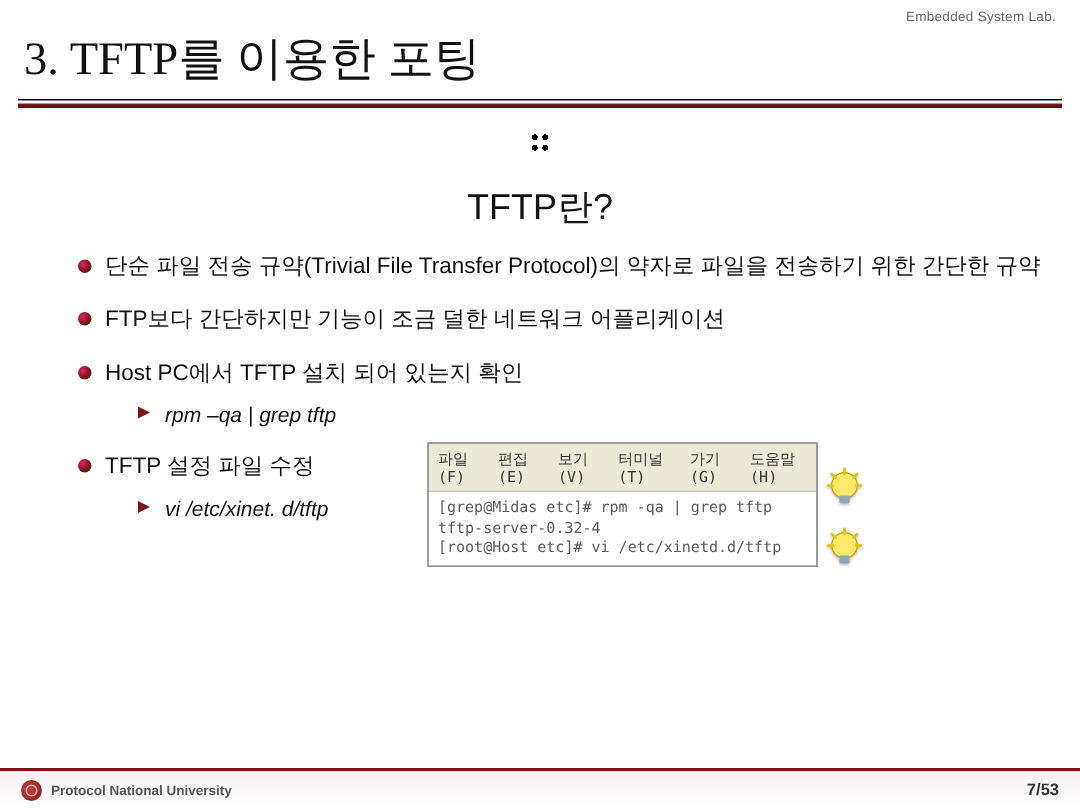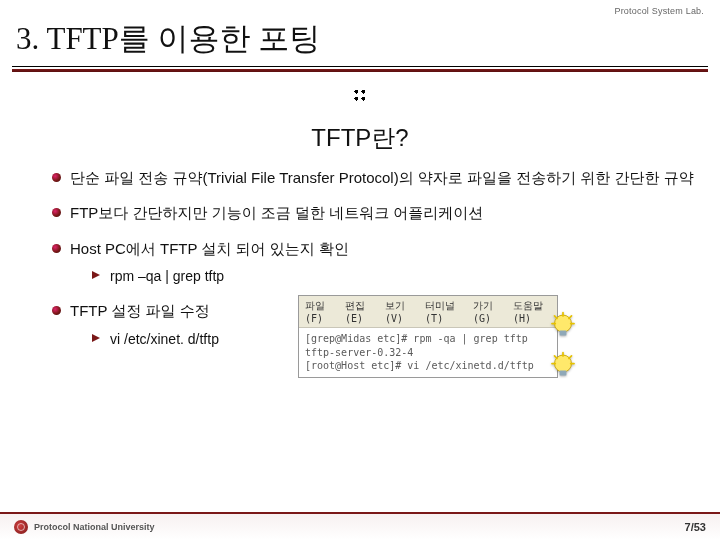--- a/index.html
+++ b/index.html
@@ -25,43 +25,43 @@
   
   .bullet-h2 { background:
     radial-gradient(circle at 25% 25%, #000 2px, transparent 2px),
     radial-gradient(circle at 75% 25%, #000 2px, transparent 2px),
     radial-gradient(circle at 25% 75%, #000 2px, transparent 2px),
     radial-gradient(circle at 75% 75%, #000 2px, transparent 2px);
   }
   ul.lvl1 { list-style: none; margin: 12px 0 0 28px; }
   ul.lvl1 > li { position: relative; padding-left: 18px; font-size: 15px; line-height: 1.55; color: #111; margin-bottom: 12px; }
   ul.lvl1 > li::before { content: ""; position: absolute; left: 0; top: 7px; width: 9px; height: 9px; border-radius: 50%; background: radial-gradient(circle at 35% 35%, #d26 2%, #7a1818 55%, #3a0a0a 100%); }
-  ul.lvl2 { list-style: none; margin: 6px 0 0 22px; }
+  ul.lvl2 { list-style: none; margin: 6px 0 0 22px; font-style: italic; }
   ul.lvl2 > li { position: relative; padding-left: 18px; font-size: 14px; color: #111; margin-bottom: 6px; }
   ul.lvl2 > li::before { content: ""; position: absolute; left: 0; top: 5px; width: 0; height: 0; border-left: 8px solid #7a1818; border-top: 4px solid transparent; border-bottom: 4px solid transparent; }
-  .term-img { position: absolute; left: 298px; top: 295px; width: 260px; border: 1px solid #9a9a9a; background: #404040; font-family: monospace; font-size: 10px; }
+  .term-img { position: absolute; left: 285px; top: 295px; width: 260px; border: 1px solid #9a9a9a; background: #404040; font-family: monospace; font-size: 10px; }
   .term-menu { display: flex; gap: 10px; padding: 3px 6px; color: #333; border-bottom: 1px solid #c9c6b8; background: #ece9d8; }
   .term-body { background: #fff; padding: 4px 6px; color: #5a5a5a; line-height: 1.35; }
   .term-line { white-space: pre; }
   .bulb { position: absolute; width: 34px; height: 34px; }
   .bulb svg { width: 100%; height: 100%; filter: drop-shadow(0 1px 1px rgba(0,0,0,.3)); }
   .bulb1 { left: 546px; top: 310px; }
   .bulb2 { left: 546px; top: 350px; }
   .footer { position: absolute; left: 0; right: 0; bottom: 0; height: 28px; border-top: 2px solid #7a1818; background: linear-gradient(to bottom, #f7f1f1, #fff); display: flex; align-items: center; justify-content: space-between; padding: 0 14px; }
   .uni { display: flex; align-items: center; gap: 6px; font-size: 9px; color: #555; font-weight: bold; }
   .uni-logo { width: 14px; height: 14px; border-radius: 50%; background: radial-gradient(circle at 40% 40%, #d04040, #7a1818); position: relative; }
   .uni-logo::after { content:""; position:absolute; inset:3px; border-radius:50%; border:1px solid rgba(255,255,255,.6);}
   .pg { font-size: 11px; color: #333; font-weight: bold; }
 </style>
 </head>
 <body>
 
 <div class="slide">
 
-  <div class="lab">Protocol System Lab.</div>
+  <div class="lab">Embedded System Lab.</div>
 
   <div class="title-wrap">
     <div class="title">3. TFTP를 이용한 포팅</div>
   </div>
   <div class="rule"></div>
 
   <div class="content">
     <div class="h2">
       <span class="bullet-h2"></span>
       <span>TFTP란?</span>

